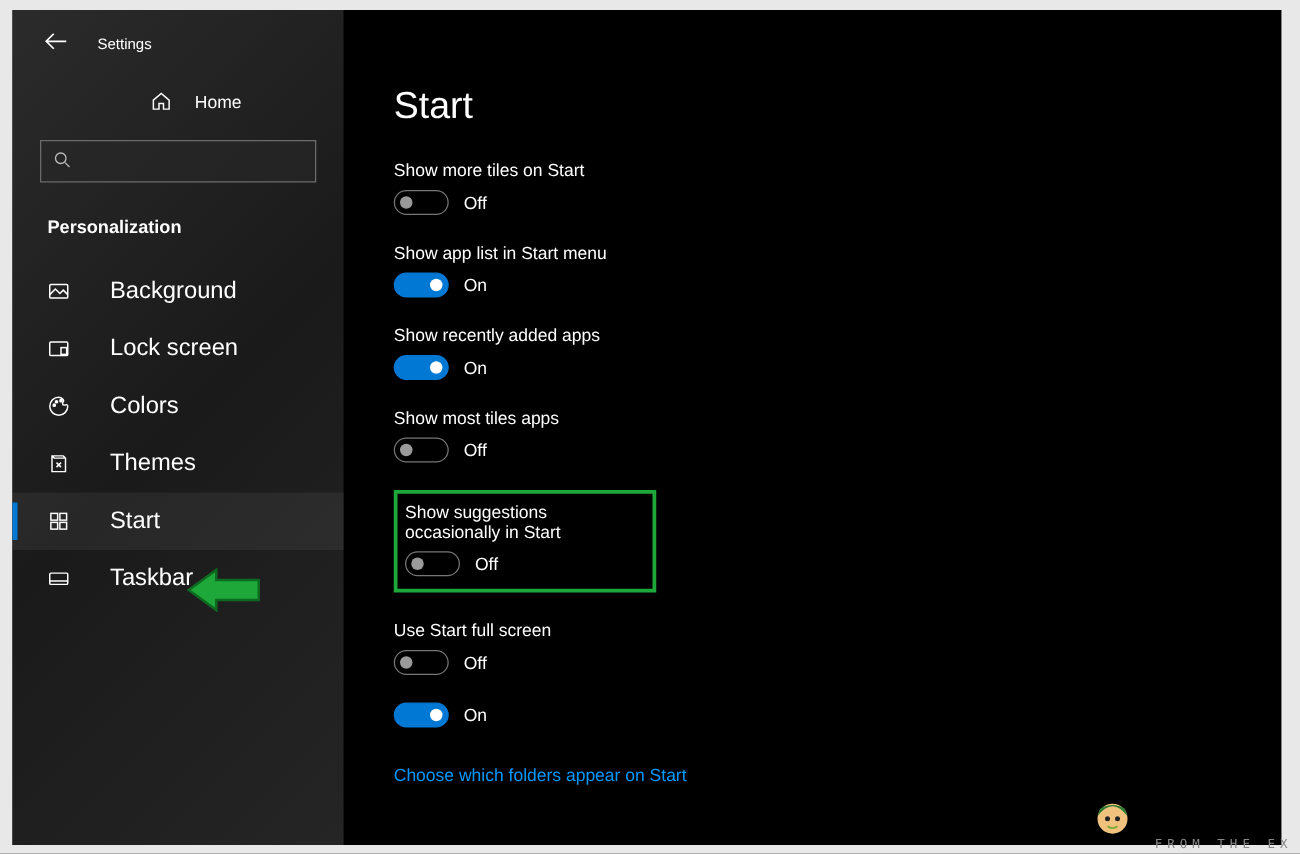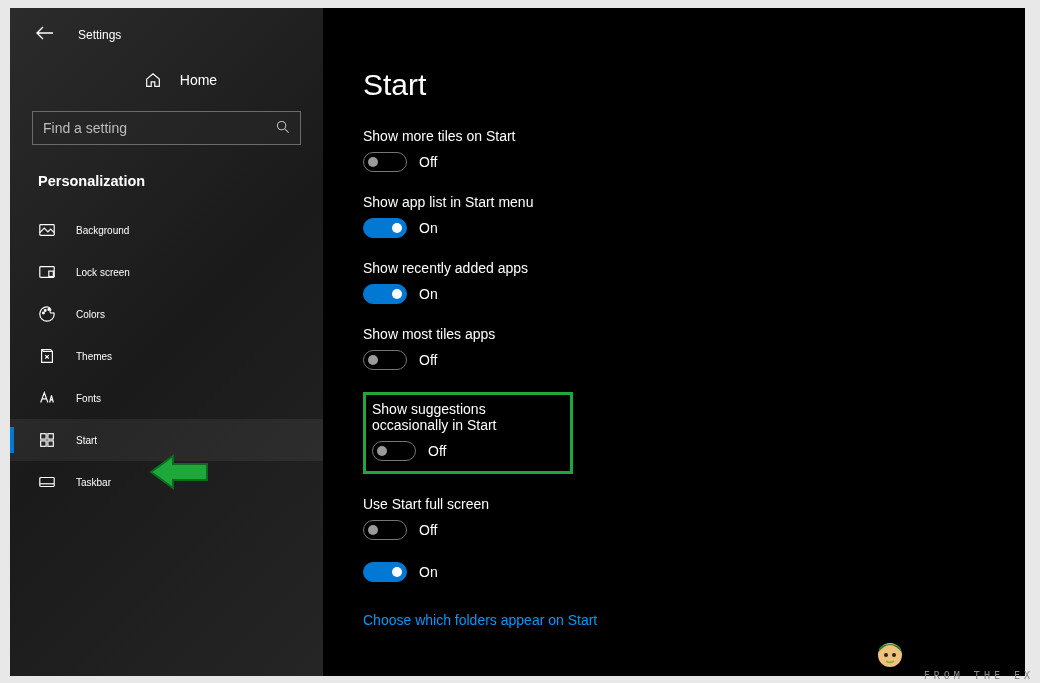--- a/index.html
+++ b/index.html
@@ -15,21 +15,21 @@
   position: absolute;
   left: 10px;
   top: 8px;
   width: 1015px;
   height: 668px;
   background: #000;
   display: flex;
   color: #fff;
 }
 .sidebar {
-  width: 313px;
+  width: 265px;
   height: 100%;
   background: linear-gradient(135deg, #2b2b2b 0%, #1a1a1a 50%, #252525 100%);
   display: flex;
   flex-direction: column;
   padding-top: 12px;
 }
 .titlebar {
   display: flex;
   align-items: center;
   gap: 24px;
@@ -69,23 +69,23 @@
 .search-icon { color: #bdbdbd; font-size: 14px; }
 .section-title {
   font-weight: 600;
   font-size: 14.5px;
   padding: 8px 0 10px 28px;
 }
 .nav-list { margin-top: 10px; }
 .nav-item {
   display: flex;
   align-items: center;
-  gap: 20px;
+  gap: 32px;
   padding: 12px 0 12px 28px;
-  font-size: 10px;
+  font-size: 19px;
   cursor: pointer;
   position: relative;
 }
 .nav-item.selected { background: rgba(255,255,255,0.06); }
 .nav-item.selected::before {
   content: "";
   position: absolute;
   left: 0; top: 8px; bottom: 8px; width: 4px;
   background: #0078d4;
 }
@@ -187,21 +187,20 @@
     <div class="home-row">
       <span class="nav-icon">
         <svg viewBox="0 0 20 20">
             <path d="M3 9 L10 3 L17 9 V17 H12 V12 H8 V17 H3 Z"></path>
           </svg>
       </span>
       <span>Home</span>
     </div>
 
     <div class="search-box">
-      <input type="text" placeholder="Find a setting" style="">
       <span class="search-icon">
         <svg width="14" height="14" viewBox="0 0 20 20" stroke="#bdbdbd" stroke-width="1.5" fill="none">
             <circle cx="8" cy="8" r="6"></circle>
             <path d="M13 13 L18 18"></path>
           </svg>
       </span>
     </div>
 
     <div class="section-title">Personalization</div>
 
@@ -236,28 +235,20 @@
         <span>Colors</span>
       </div>
       <div class="nav-item">
         <span class="nav-icon">
             <svg viewBox="0 0 20 20">
               <path d="M4 3 H14 L16 5 V17 H4 Z M4 3 L6 5 H16"></path>
               <path d="M8 9 L12 13 M12 9 L8 13"></path>
             </svg>
           </span>
         <span>Themes</span>
-      </div>
-      <div class="nav-item">
-        <span class="nav-icon">
-            <svg viewBox="0 0 20 20">
-              <path d="M3 15 L7 4 L11 15 M4.5 11 H9.5 M13 15 L15 7 L17 15 M13.6 12 H16.4"></path>
-            </svg>
-          </span>
-        <span>Fonts</span>
       </div>
       <div class="nav-item selected">
         <span class="nav-icon">
             <svg viewBox="0 0 20 20">
               <rect x="3" y="3" width="6" height="6"></rect>
               <rect x="11" y="3" width="6" height="6"></rect>
               <rect x="3" y="11" width="6" height="6"></rect>
               <rect x="11" y="11" width="6" height="6"></rect>
             </svg>
           </span>

